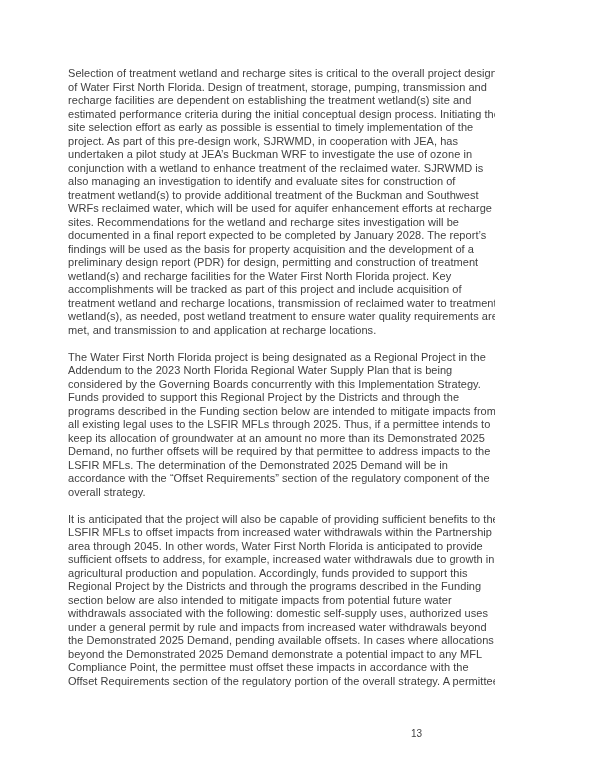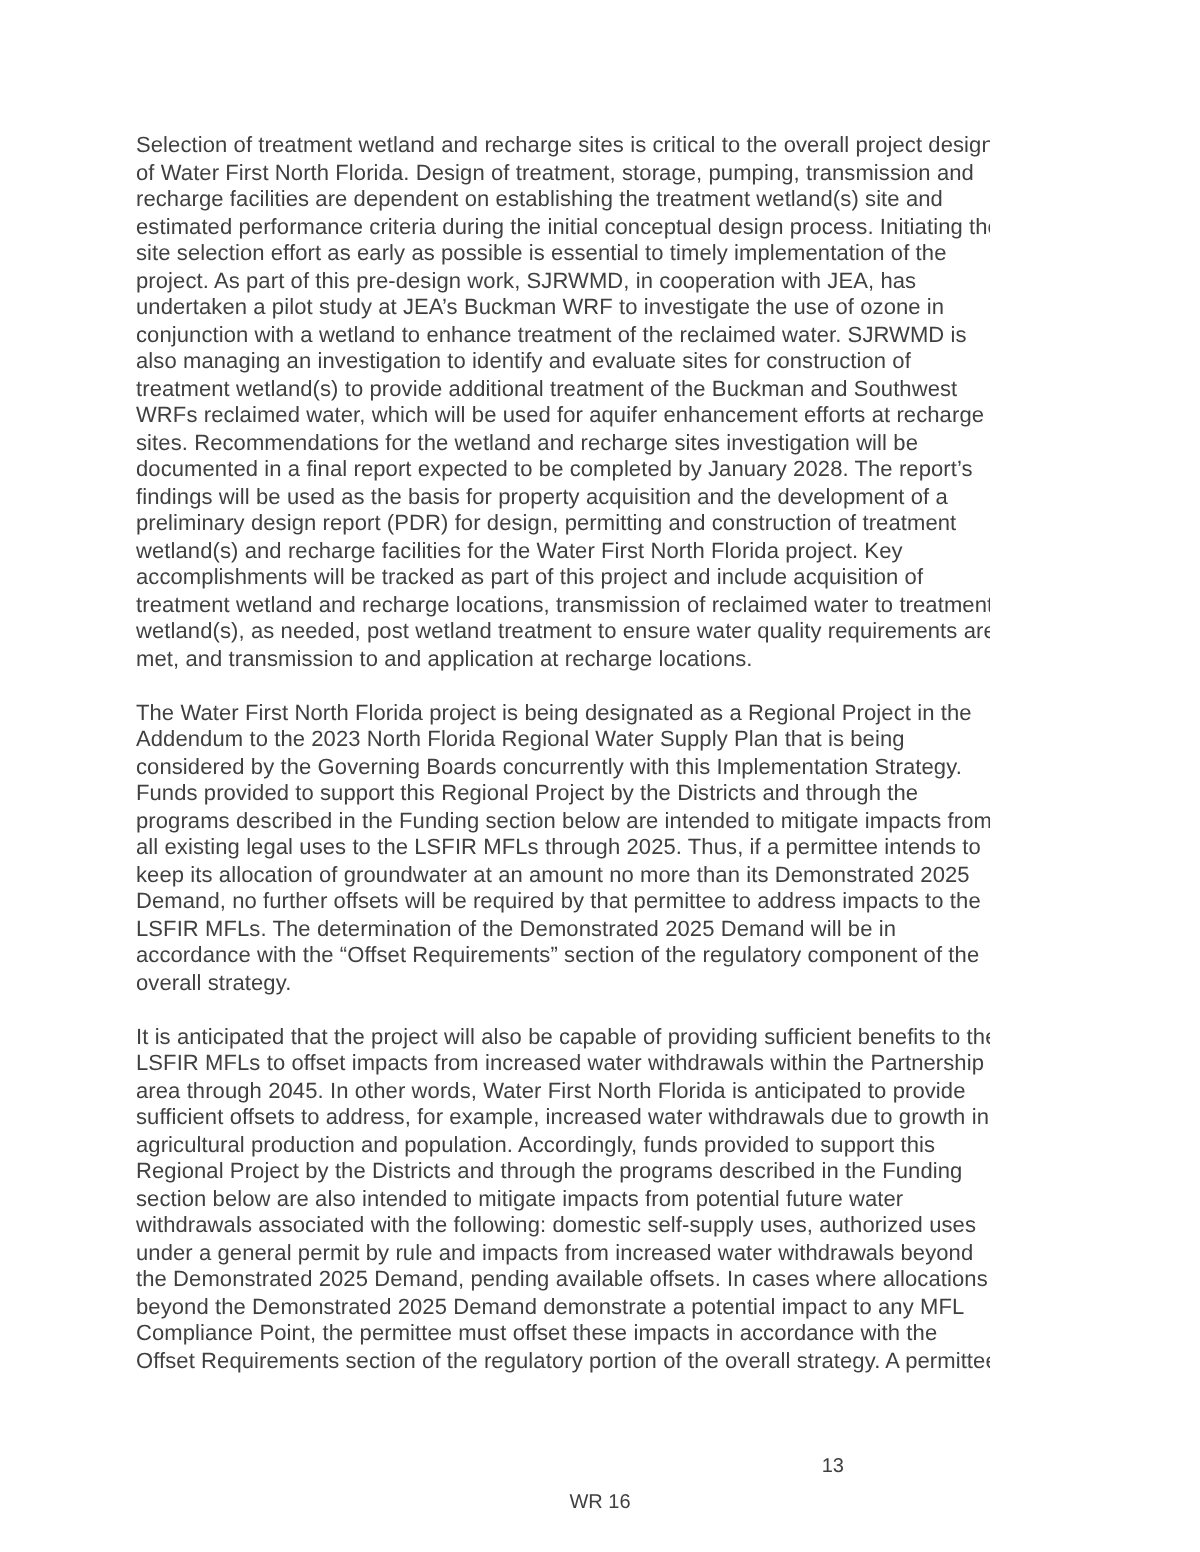--- a/index.html
+++ b/index.html
@@ -93,14 +93,13 @@
 withdrawals associated with the following: domestic self-supply uses, authorized uses
 under a general permit by rule and impacts from increased water withdrawals beyond
 the Demonstrated 2025 Demand, pending available offsets. In cases where allocations
 beyond the Demonstrated 2025 Demand demonstrate a potential impact to any MFL
 Compliance Point, the permittee must offset these impacts in accordance with the
 Offset Requirements section of the regulatory portion of the overall strategy. A permittee</p>
   </div>
 
   <div class="page-number">13</div>
 
-  <div class="footer-label">WR 16</div>
 </div>
 
 </body></html>

